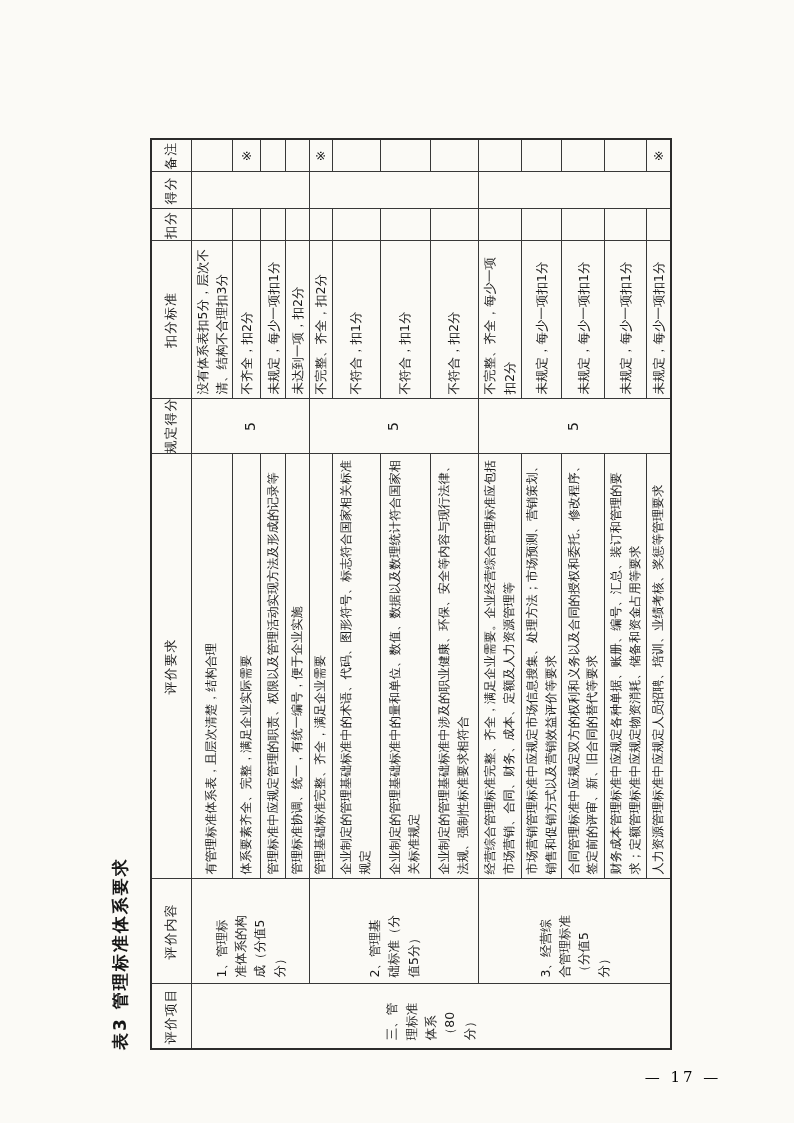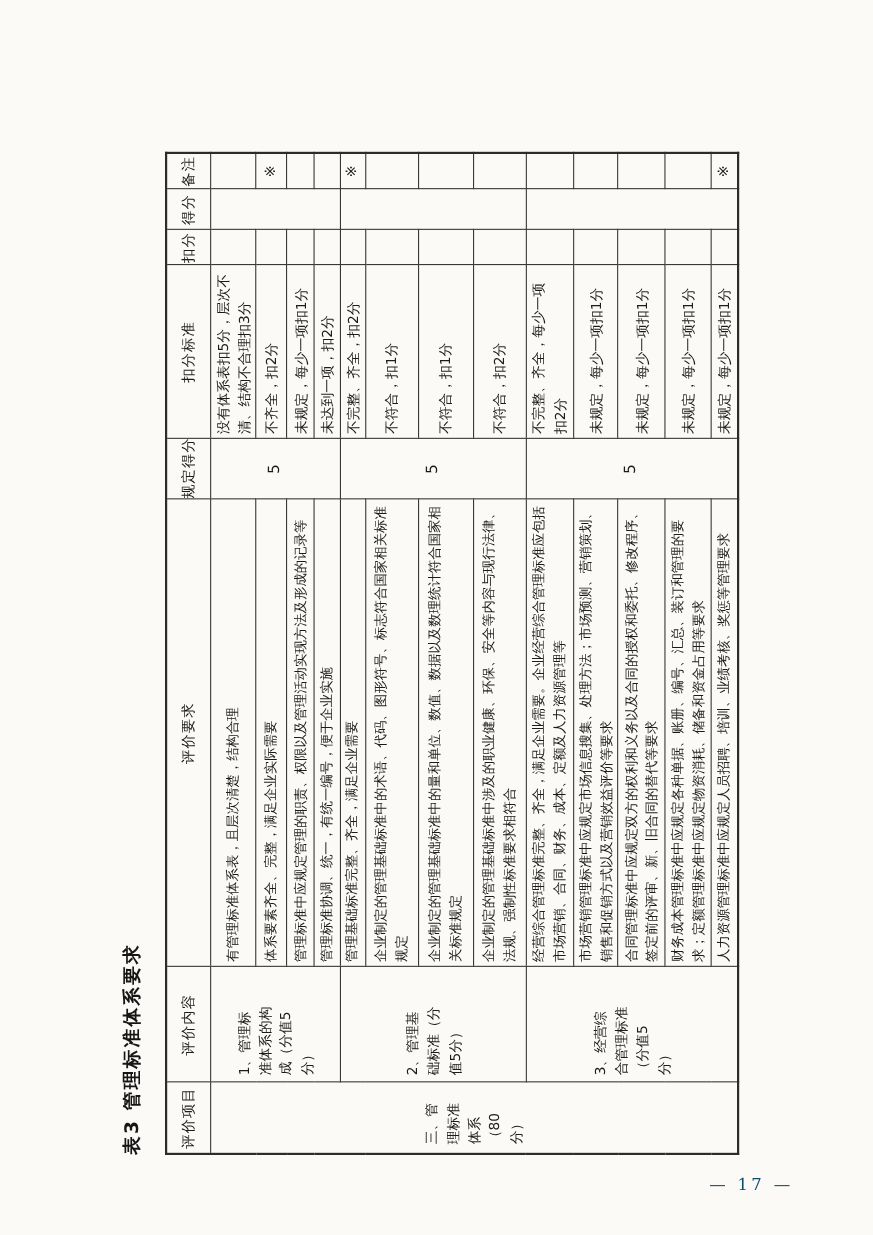--- a/index.html
+++ b/index.html
@@ -62,21 +62,21 @@
   td.proj { text-align: center; }
   .proj-inner { width: 48px; margin: 0 auto; text-align: left; }
   .pageno {
     position: absolute;
     left: 628px; top: 1068px;
     width: 110px;
     text-align: center;
     font-family: "DejaVu Serif", serif;
     font-size: 15px;
     letter-spacing: 3px;
-    color: #0c4a6e;
+    color: #000000;
   }
 </style>
 </head>
 <body>
 
 <div class="page">
   <div class="rotated">
     <div class="tbl-title">表3 管理标准体系要求</div>
     <table class="eval">
       <colgroup>

